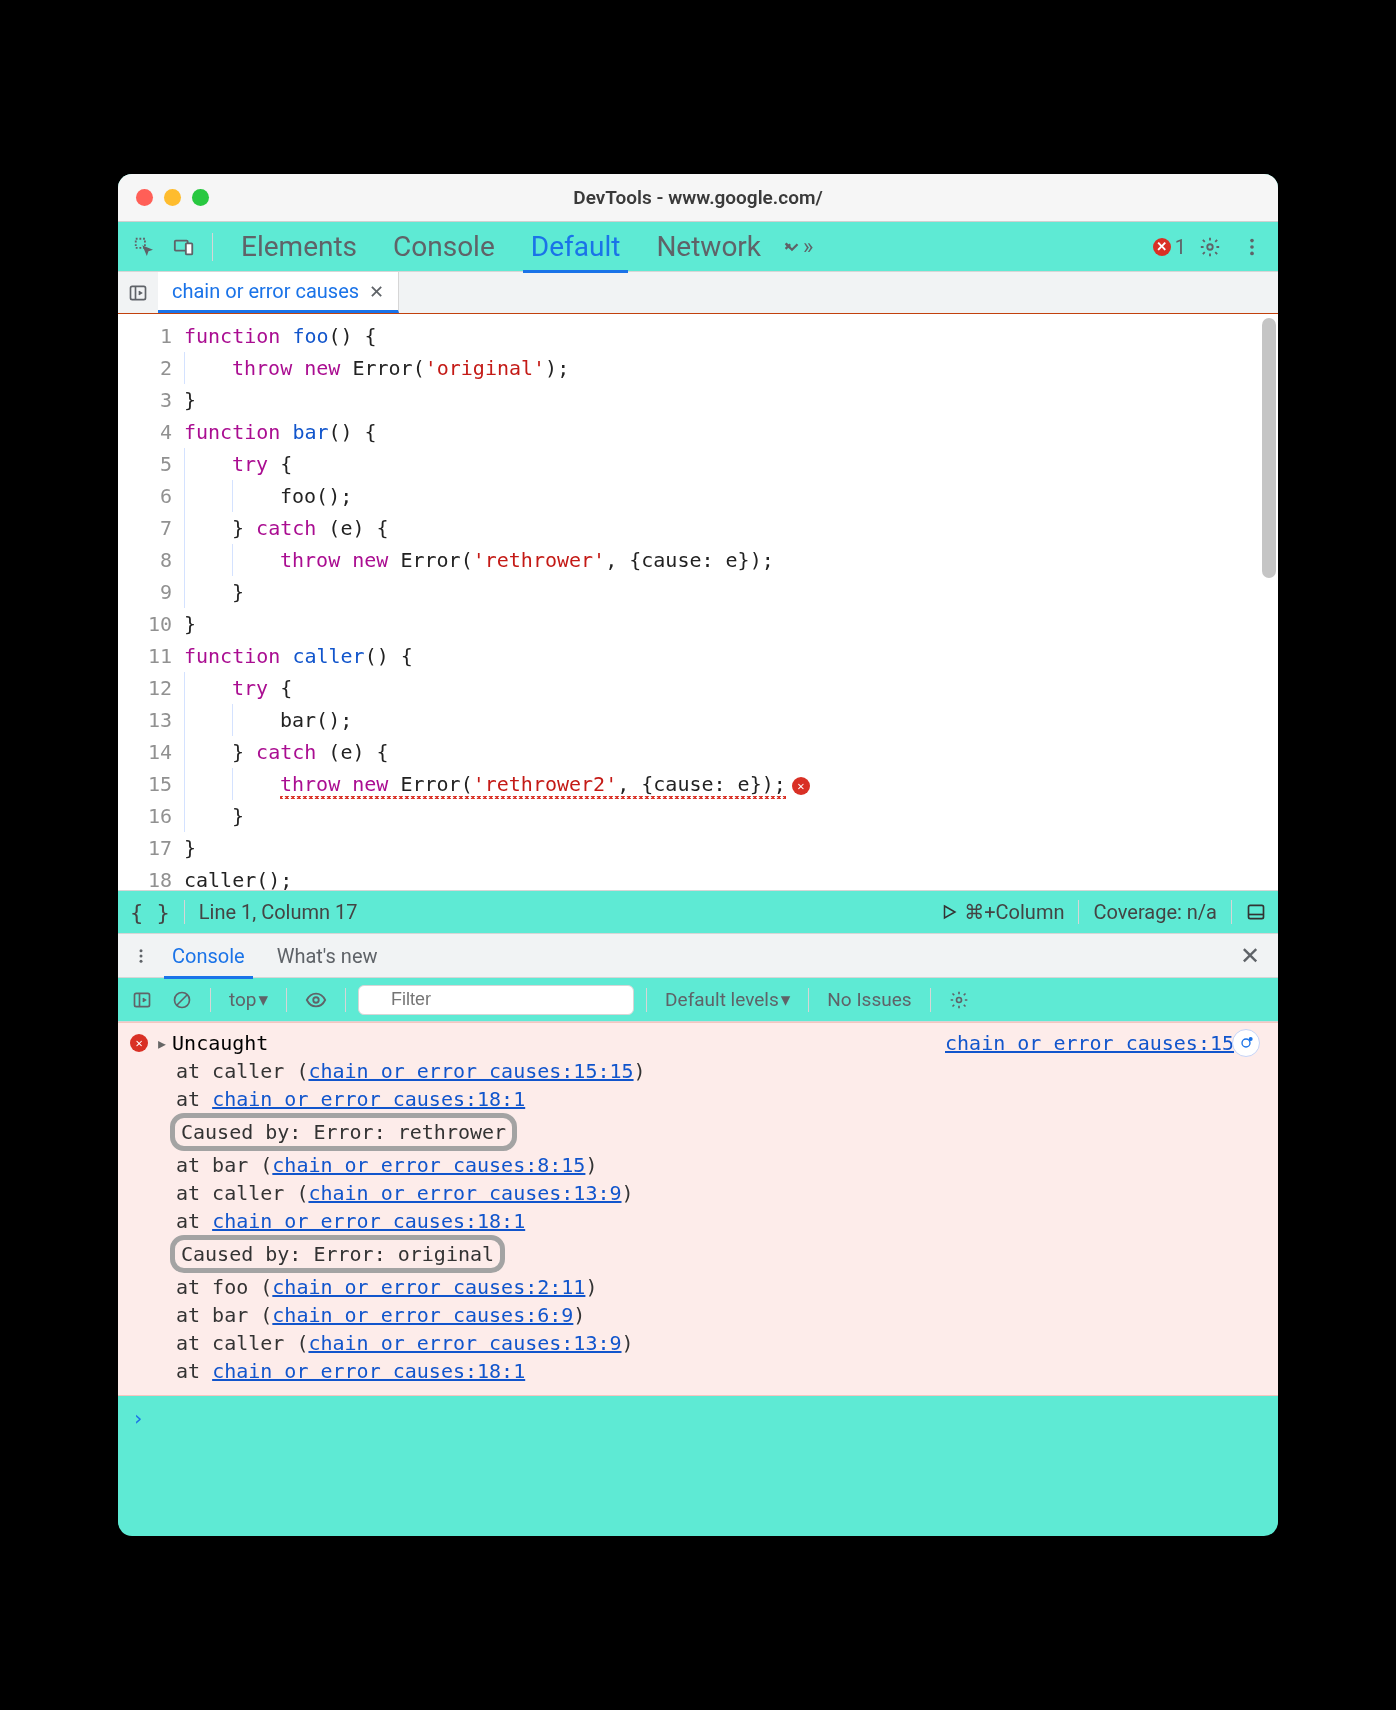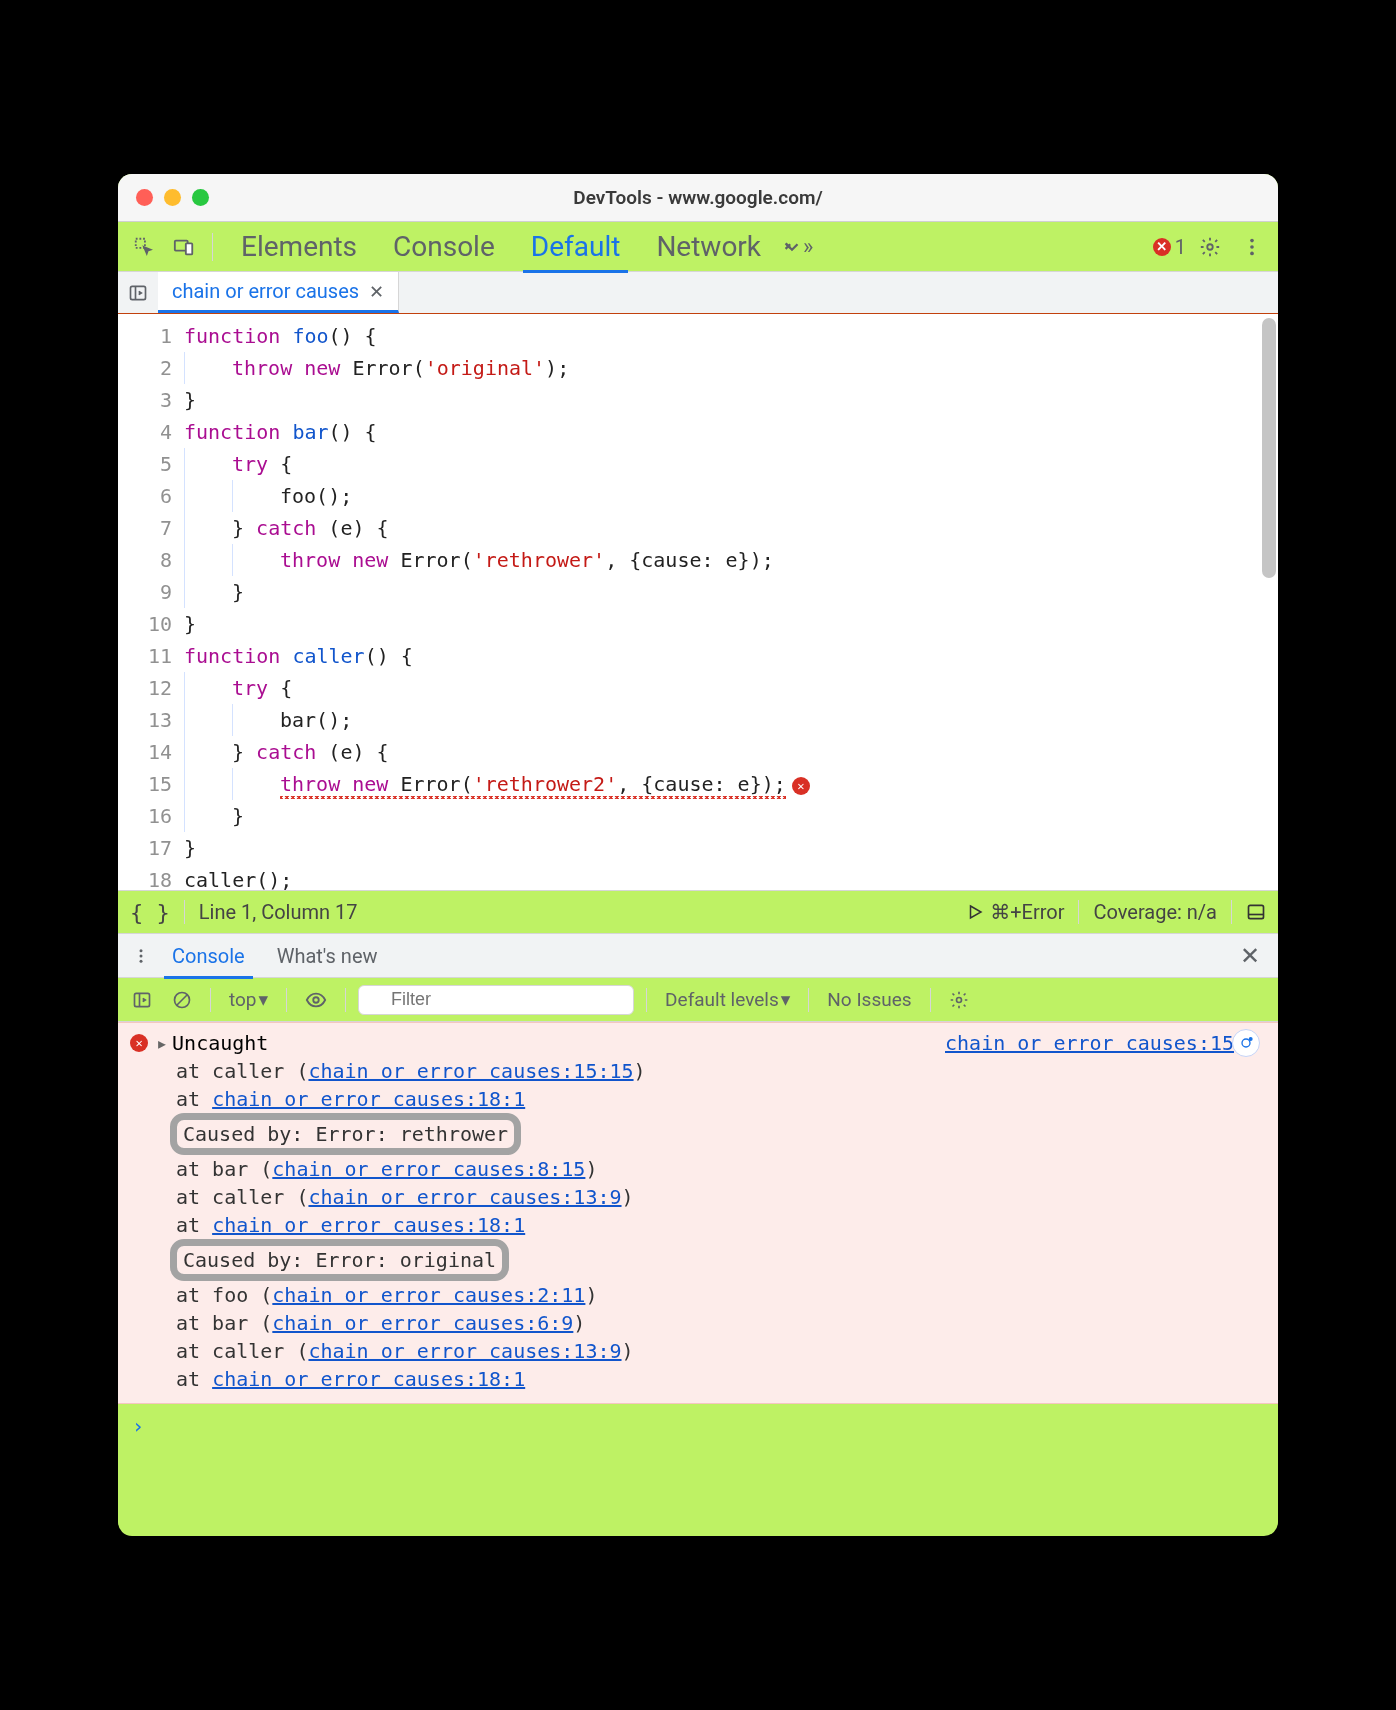--- a/index.html
+++ b/index.html
@@ -8,21 +8,21 @@
       font-family: -apple-system, BlinkMacSystemFont, "Segoe UI", Roboto, sans-serif;
       width: 1396px;
       height: 1710px;
       display: flex;
       align-items: center;
       justify-content: center;
     }
     .window {
       width: 1160px;
       height: 1362px;
-      background: #bef264;
+      background: #5eead4;
       border-radius: 14px;
       overflow: hidden;
       box-shadow: 0 20px 60px rgba(0,0,0,0.5);
       display: flex;
       flex-direction: column;
       position: relative;
     }
     .titlebar {
       height: 48px;
       background: #f6f6f6;
@@ -280,21 +280,21 @@
       margin-right: 8px;
       margin-top: 5px;
       flex: none;
     }
     .disclosure { color: #666; margin-right: 4px; cursor: pointer; }
     .msg-source { color: #1155cc; text-decoration: underline; margin-left: auto; padding-right: 32px; }
     .msg-stack { padding-left: 46px; color: #333; }
     .lnk { color: #1155cc; text-decoration: underline; cursor: pointer; }
     .highlight-box {
       display: inline-block;
-      border: 7px solid #a3a3a3;
+      border: 5px solid #a3a3a3;
       border-radius: 14px;
       padding: 0 6px;
       margin-left: -6px;
     }
     .ai-fab {
       position: absolute;
       right: 18px;
       top: 6px;
       width: 28px; height: 28px;
       border-radius: 50%;
@@ -419,21 +419,21 @@
 
   <div class="status-bar">
     <div class="status-item" style="font-family:Menlo,monospace; font-size:22px;">{ }</div>
     <div class="status-sep"></div>
     <div>Line 1, Column 17</div>
     <div class="status-right">
       <div class="status-item">
         <svg width="18" height="18" viewBox="0 0 24 24" fill="none" stroke="#333" stroke-width="2">
             <path d="M6 4l14 8-14 8z"></path>
           </svg>
-        <span>⌘+Error</span>
+        <span>⌘+Column</span>
       </div>
       <div class="status-sep"></div>
       <div>Coverage: n/a</div>
       <div class="status-sep"></div>
       <div class="status-item">
         <svg width="20" height="20" viewBox="0 0 24 24" fill="none" stroke="#333" stroke-width="2">
             <rect x="3" y="4" width="18" height="16" rx="2"></rect>
             <line x1="3" y1="15" x2="21" y2="15"></line>
           </svg>
       </div>

